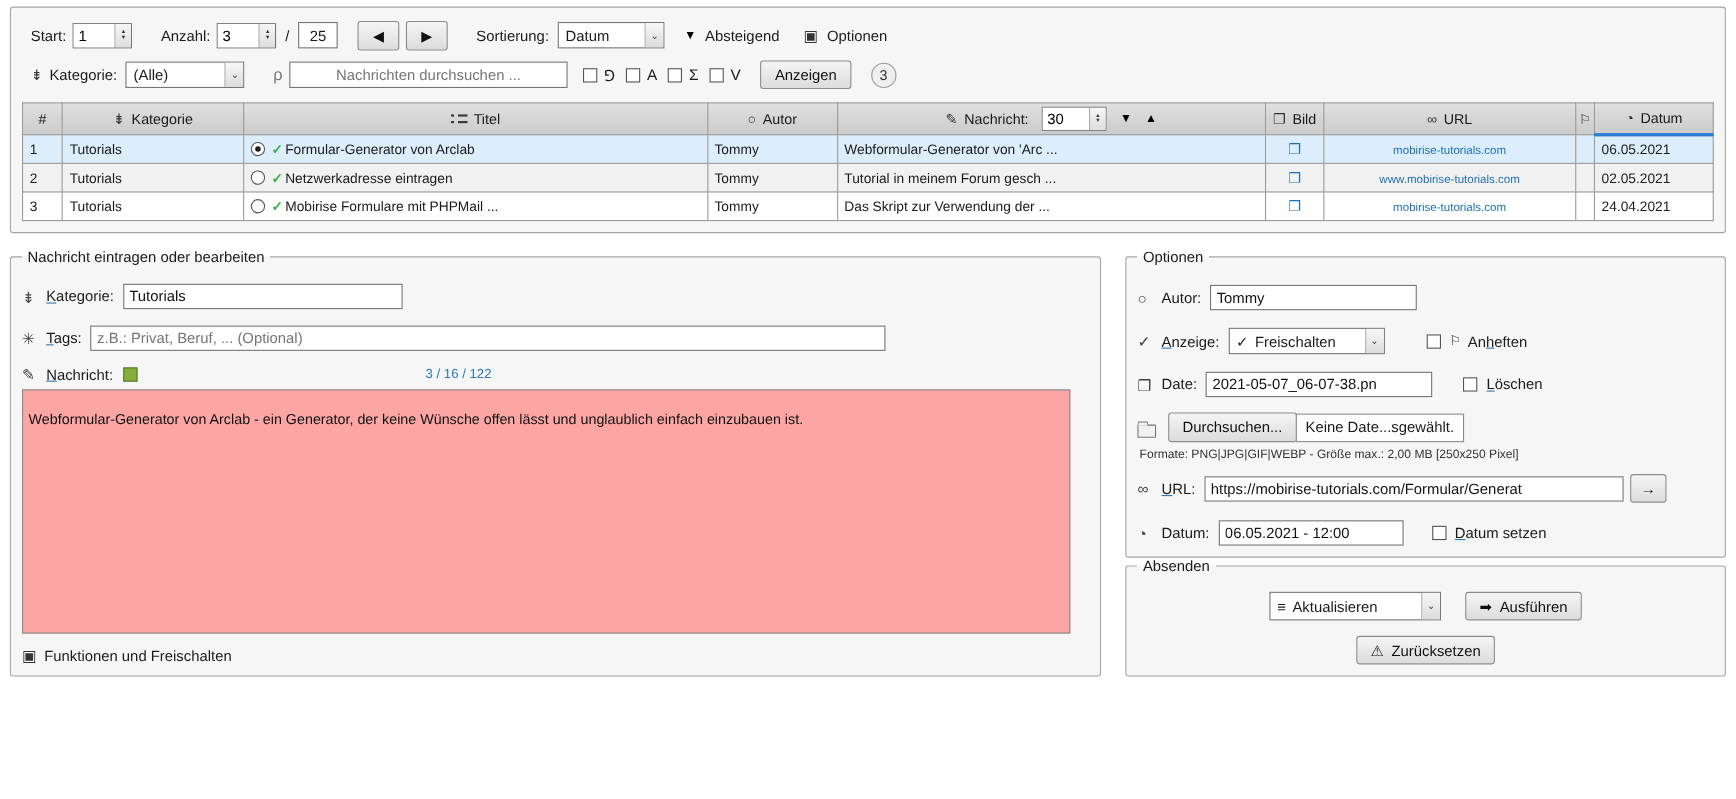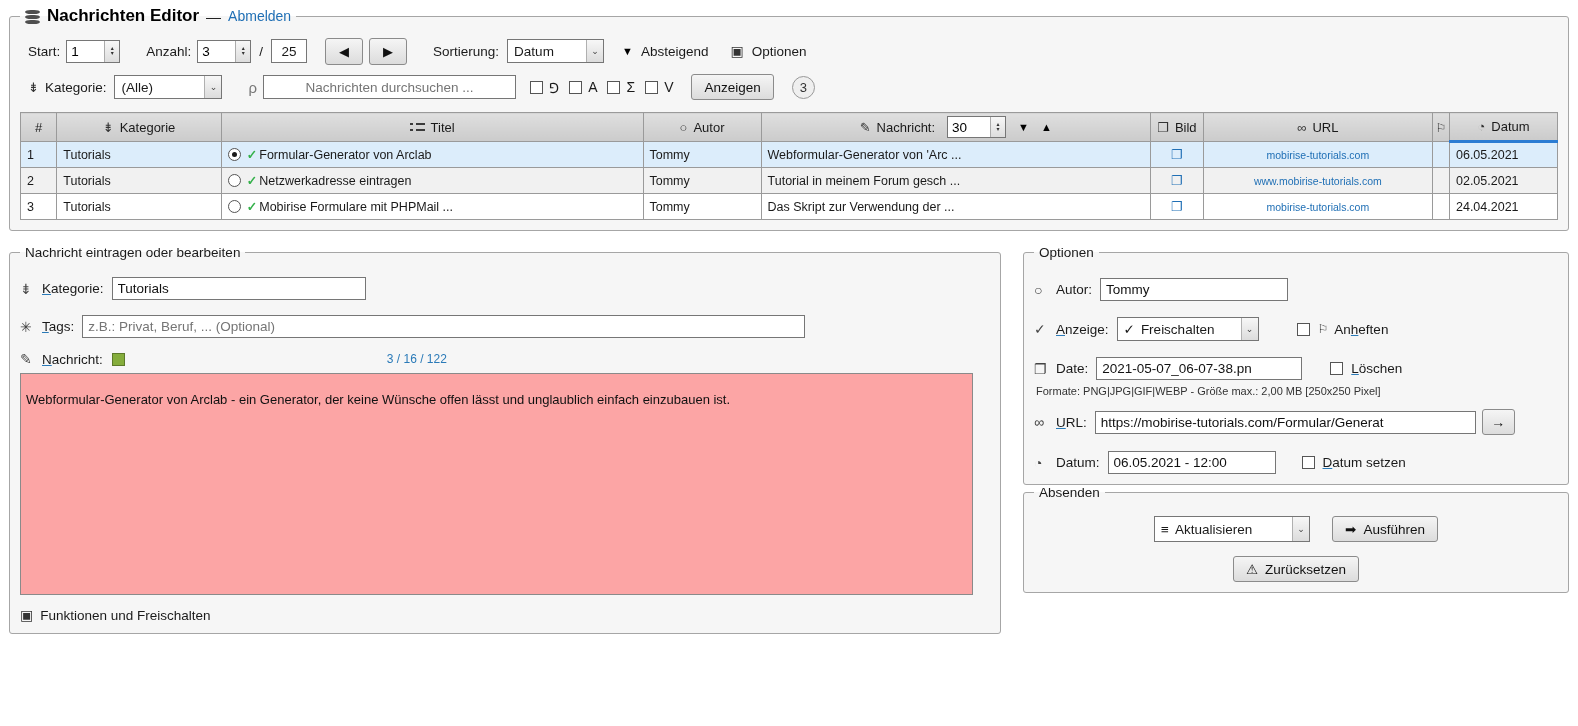--- a/index.html
+++ b/index.html
@@ -115,30 +115,20 @@
 
   .sendrow1 { display:flex; align-items:center; justify-content:center; gap:22px; margin-top:14px; }
   .sendrow2 { display:flex; justify-content:center; margin-top:14px; }
 </style>
 </head>
 <body>
 
 <div class="page">
 
   <fieldset class="fs fs-top">
-    <legend>
-      <span class="db-icon">
-          <i></i>
-          <i></i>
-          <i></i>
-        </span>
-      <span class="app-title">Nachrichten Editor</span>
-      <span class="dash">—</span>
-      <a class="logout">Abmelden</a>
-    </legend>
 
     <div class="bar toolbar">
       <span class="lbl">Start:</span>
       <span class="stepper">
         <input value="1" style="">
         <span class="sp">
             <span>▴</span>
             <span>▾</span>
           </span>
       </span>
@@ -374,20 +364,25 @@
         </div>
 
         <div class="orow">
           <span class="ficon">❐</span>
           <span class="lbl">Date:</span>
           <input class="inp ml8" style="width: 206px;" value="2021-05-07_06-07-38.pn">
           <span class="cb" style="margin-left:28px"></span>
           <span class="lbl ml8"><span class="ak">L</span><span>öschen</span></span>
         </div>
 
+        <div class="orow" style="margin-top:14px">
+          <span class="folder"></span>
+          <button class="btn ml6" style="height:27px">Durchsuchen...</button>
+          <span class="filebox">Keine Date...sgewählt.</span>
+        </div>
 
         <div class="hint">Formate: PNG|JPG|GIF|WEBP - Größe max.: 2,00 MB [250x250 Pixel]</div>
 
         <div class="orow" style="margin-top:12px">
           <span class="ficon">∞</span>
           <span class="lbl"><span class="ak">U</span><span>RL:</span></span>
           <input class="inp ml8" style="width: 381px;" value="https://mobirise-tutorials.com/Formular/Generat">
           <button class="btn gobtn">→</button>
         </div>
 

